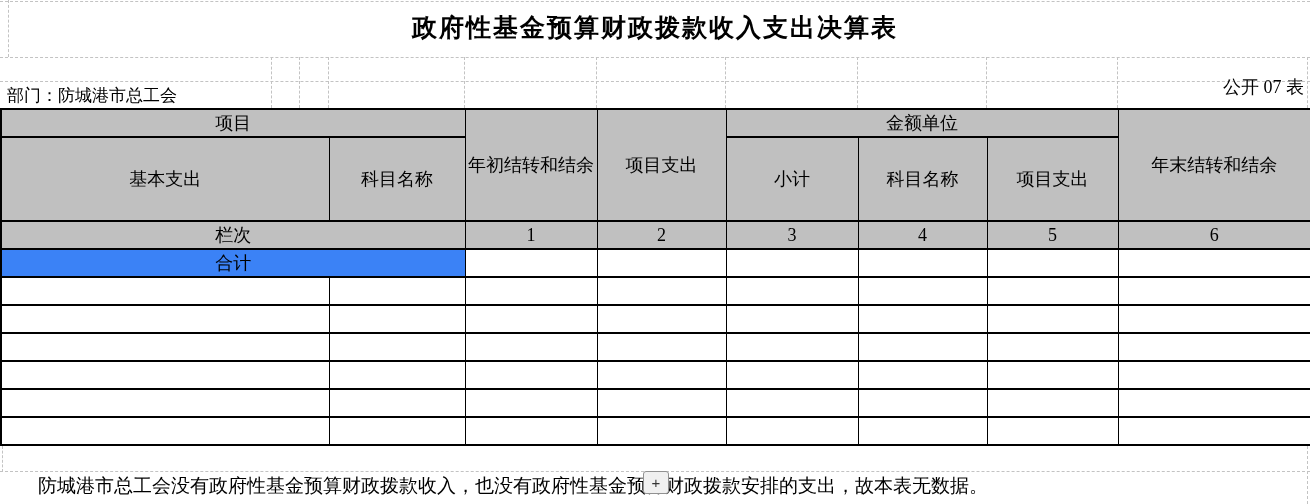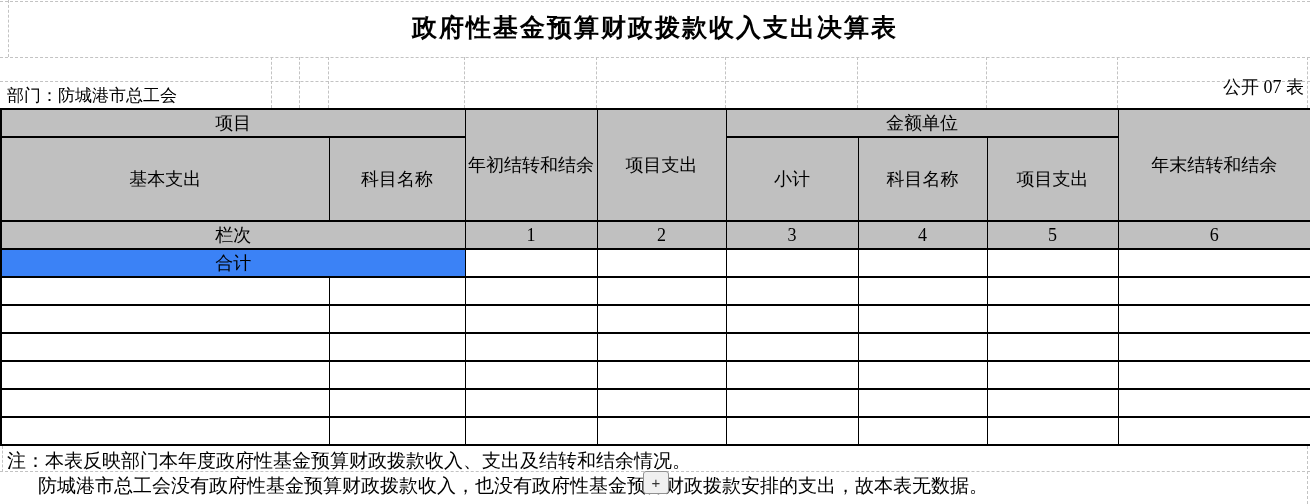--- a/index.html
+++ b/index.html
@@ -189,18 +189,17 @@
           <td></td>
           <td></td>
           <td></td>
           <td></td>
           <td></td>
           <td></td>
         </tr>
       </tbody>
   </table>
 
-  <div class="note1">注：本表反映部门本年度政府性基金预算财政拨款收入、支出及结转和结余情况。</div>
   <div class="note2">防城港市总工会没有政府性基金预算财政拨款收入，也没有政府性基金预算财政拨款安排的支出，故本表无数据。</div>
 
   <button class="expand-btn">+</button>
 
 </div>
 
 </body></html>

